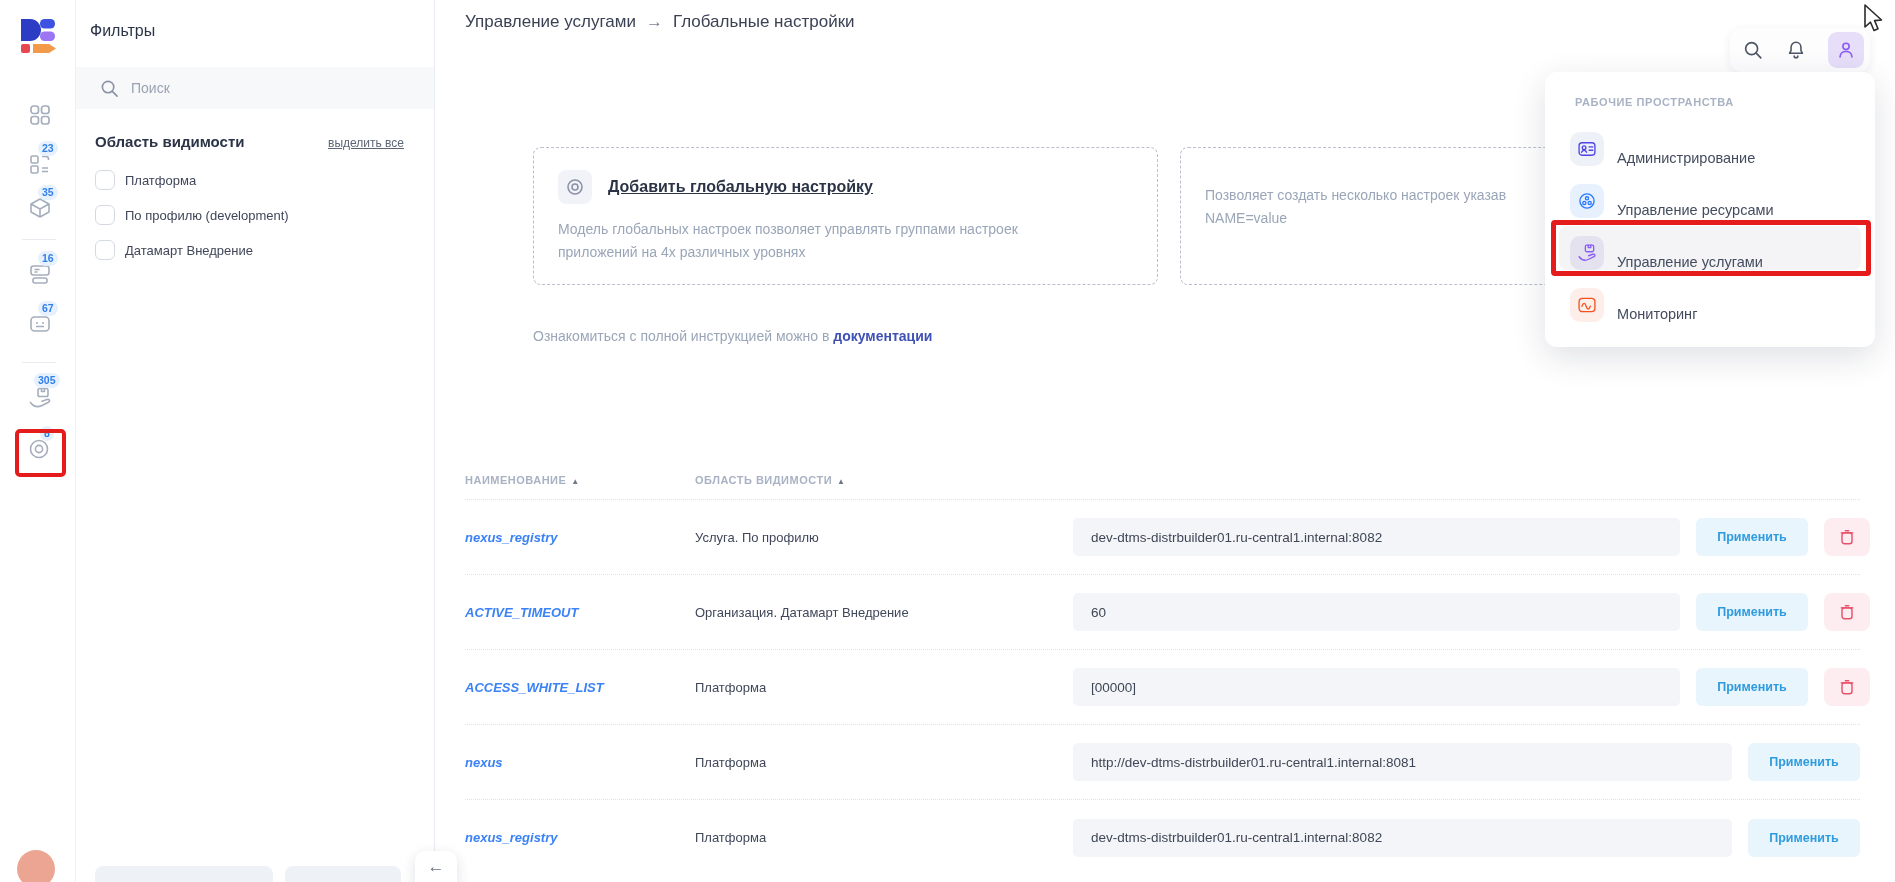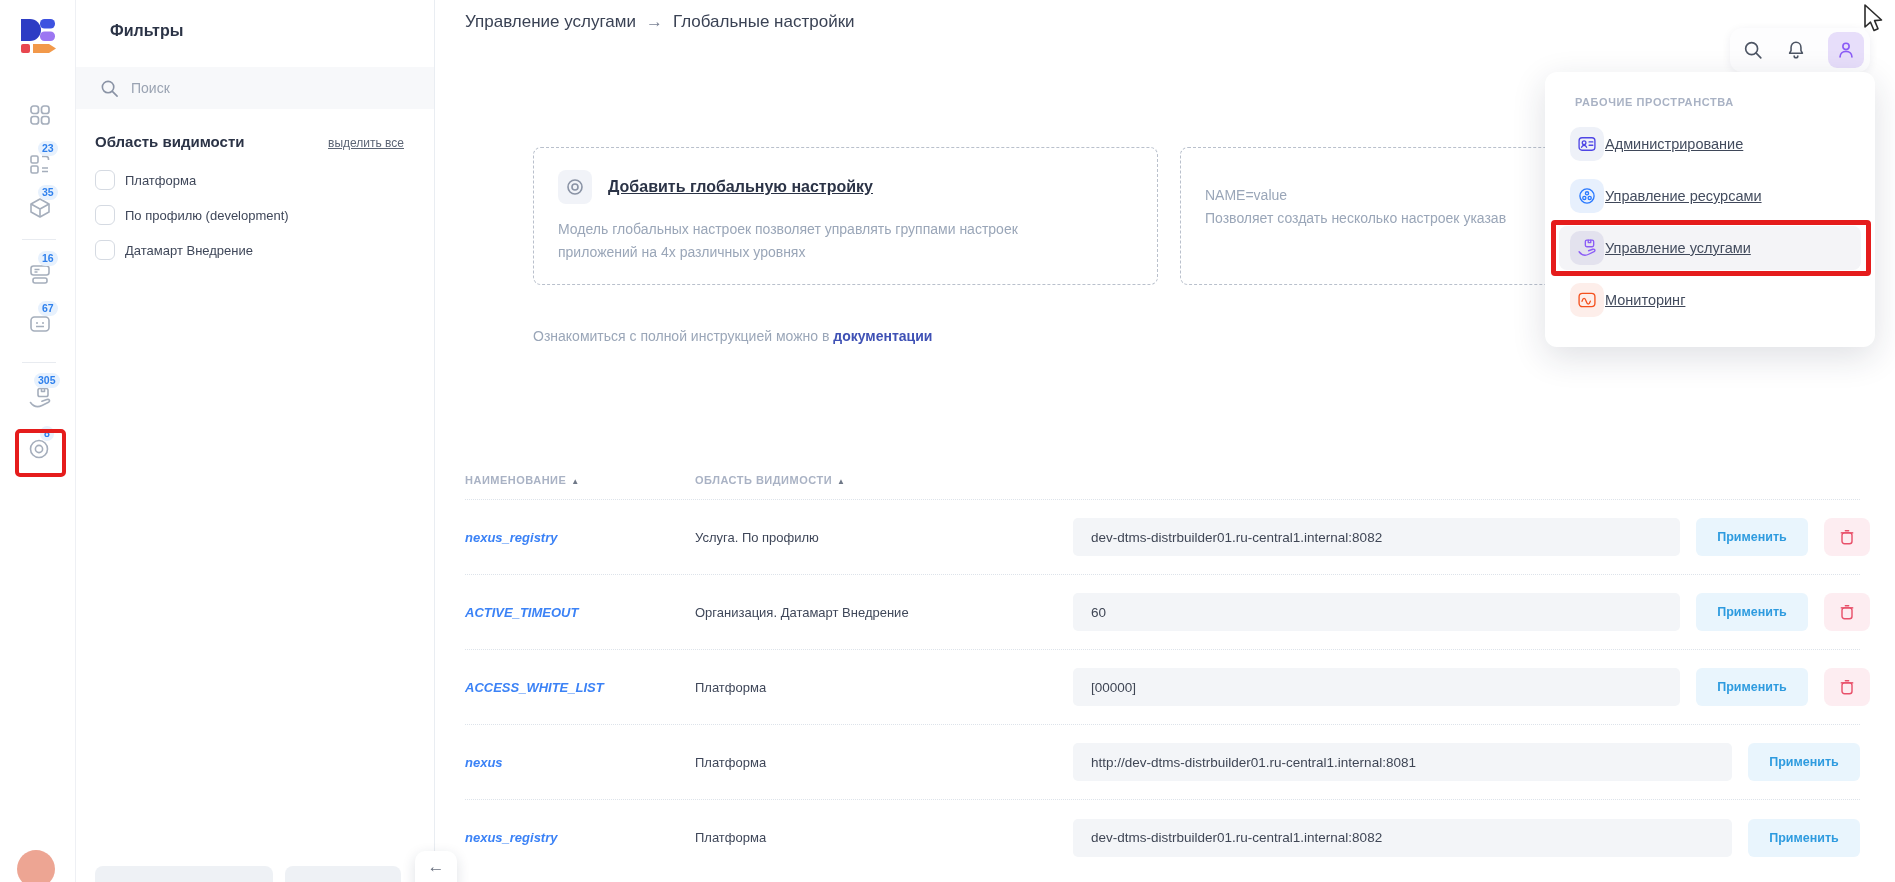--- a/index.html
+++ b/index.html
@@ -12,21 +12,21 @@
   .logo { position:absolute; left:17px; top:14px; width:42px; height:42px; }
   .nav-ic { position:absolute; left:28px; width:24px; height:24px; color:#a5aebc; }
   .nav-ic svg { width:24px; height:24px; display:block; }
   .badge { position:absolute; font-size:10.5px; font-weight:bold; color:#2f80ed; background:#e7f1fd; border-radius:10px; padding:1px 4px; line-height:1.2; z-index:6; }
   .sb-div { position:absolute; left:22px; width:34px; height:1px; background:#e8ebf0; }
   .red-box { position:absolute; border:4px solid #e51c1c; border-radius:5px; z-index:60; }
   .avatar { position:absolute; left:17px; top:850px; width:38px; height:38px; border-radius:50%; background:#eda593; }
 
   
   .fpanel { position:absolute; left:76px; top:0; width:359px; height:882px; background:#fff; border-right:1px solid #e9edf2; z-index:4; }
-  .fpanel-title { position:absolute; left:34px; top:22px; font-size:16px; font-weight:bold; color:#2b3346; }
+  .fpanel-title { position:absolute; left:14px; top:22px; font-size:16px; font-weight:normal; color:#2b3346; }
   .searchbar { position:absolute; left:0; top:67px; width:100%; height:42px; background:#f7f8fa; display:flex; align-items:center; padding:0 16px 0 24px; gap:12px; }
   .searchbar svg { width:19px; height:19px; flex:0 0 auto; color:#8a93a5; }
   .searchbar input { border:none; outline:none; background:transparent; font-size:14px; color:#3f4759; width:100%; font-family:inherit; }
   .searchbar input::placeholder { color:#9aa3b2; }
   .scope-head { position:absolute; left:19px; right:30px; top:133px; display:flex; align-items:baseline; justify-content:space-between; }
   .scope-title { font-size:15px; font-weight:bold; color:#2b3346; }
   .select-all { font-size:12px; color:#5c6575; text-decoration:underline; cursor:pointer; }
   .chk-row { position:absolute; left:19px; display:flex; align-items:center; gap:10px; }
   .chk-box { width:20px; height:20px; border:1.5px solid #d5dae2; border-radius:6px; background:#fff; flex:0 0 auto; }
   .chk-label { font-size:13px; color:#3f4759; }
@@ -76,21 +76,21 @@
              box-shadow:0 2px 10px rgba(25,35,65,.07); display:flex; align-items:center; justify-content:space-between;
              padding:0 6px 0 12px; z-index:40; }
   .tb-ic { width:22px; height:22px; color:#4d5564; cursor:pointer; }
   .tb-ic svg { width:22px; height:22px; display:block; }
   .user-chip { width:36px; height:36px; border-radius:9px; background:#e7defa; display:flex; align-items:center; justify-content:center; color:#8b5cf6; cursor:pointer; }
   .user-chip svg { width:22px; height:22px; }
 
   .dropdown { position:absolute; left:1533px; top:72px; width:330px; height:275px; background:#fff; border-radius:12px;
               box-shadow:0 10px 34px rgba(25,35,65,.14); z-index:50; padding:24px 14px 14px;margin-left:12px; }
   .dd-title { font-size:11px; font-weight:bold; letter-spacing:.6px; color:#a9b2c4; margin:0 0 14px 16px; }
-  .dd-item { position:relative; display:flex; align-items:center; gap:1px; height:44px; padding-left:11px; border-radius:8px; margin-bottom:8px; cursor:pointer;text-decoration:underline; }
+  .dd-item { position:relative; display:flex; align-items:flex-end; gap:13px; height:44px; padding-left:11px; border-radius:8px; margin-bottom:8px; cursor:pointer; }
   .dd-item.selected { background:#f4f4f7; }
   .dd-icbox { width:34px; height:34px; border-radius:10px; display:flex; align-items:center; justify-content:center; flex:0 0 auto; }
   .dd-icbox svg { width:20px; height:20px; }
   .ic-admin { background:#eef1f8; color:#4f46e5; }
   .ic-res   { background:#e7f0fd; color:#2979ff; }
   .ic-serv  { background:#e3e2ee; color:#8b5cf6; }
   .ic-mon   { background:#fdeeea; color:#f4511e; }
   .dd-label { font-size:14.5px; color:#434c5e; }
   .dd-redbox { position:absolute; left:-8px; right:-10px; top:-6px; bottom:-6px; border:5px solid #e51c1c; border-radius:4px; pointer-events:none; z-index:60; }
 
@@ -236,22 +236,22 @@
         <div class="card-title">Добавить глобальную настройку</div>
       </div>
       <div class="card-desc">
         <div>Модель глобальных настроек позволяет управлять группами настроек</div>
         <div>приложений на 4х различных уровнях</div>
       </div>
     </div>
 
     <div class="card card2">
       <div class="card-desc">
+        <div>Позволяет создать несколько настроек указав</div>
         <div>NAME=value</div>
-        <div>Позволяет создать несколько настроек указав</div>
       </div>
     </div>
 
     <div class="docs-line">
       <span>Ознакомиться с полной инструкцией можно в </span><span class="docs-link">документации</span>
     </div>
 
     <div class="table">
       <div class="t-head">
         <div><span>НАИМЕНОВАНИЕ</span><span class="sort">▲</span></div>

